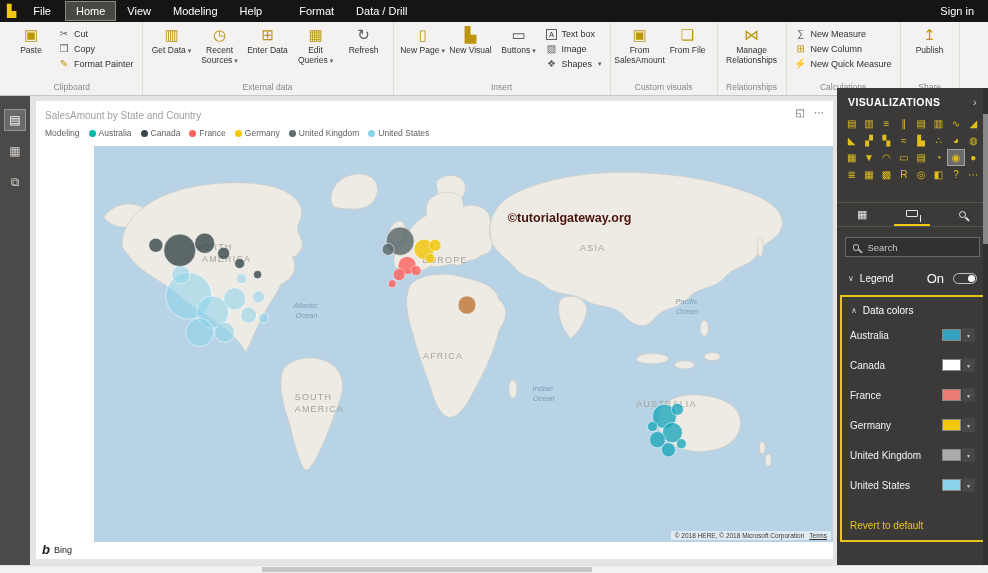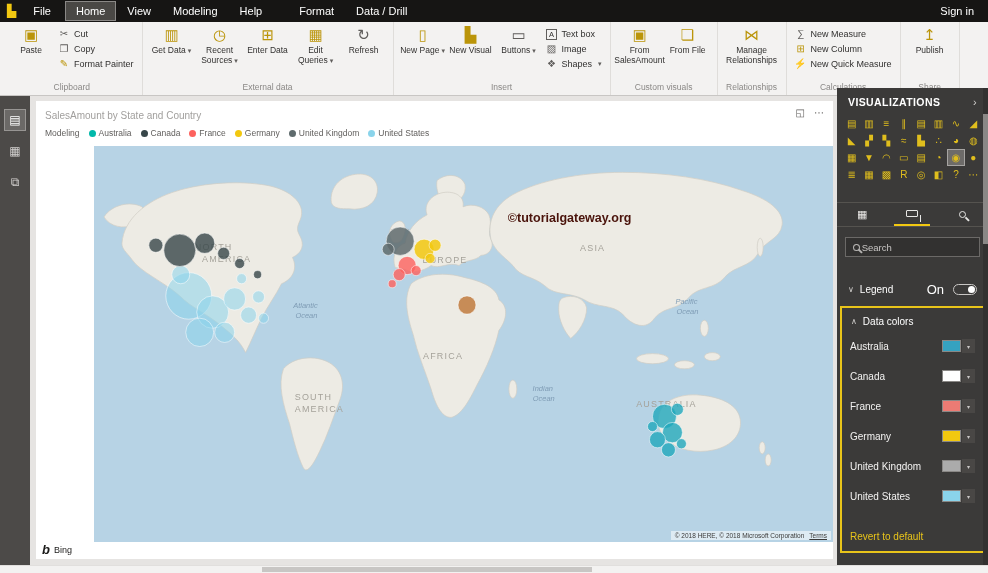--- a/index.html
+++ b/index.html
@@ -82,21 +82,21 @@
          border-top:1px solid #55534f;border-bottom:1px solid #55534f;margin-top:16px}
   .ptab{height:100%;display:flex;align-items:center;justify-content:center;width:36px;
         color:#e8e6e4;font-size:11px}
   .ptab.selected{border-bottom:2px solid var(--accent)}
   .roller{width:12px;height:7px;border:1px solid #e6e6e4;border-radius:1px;position:relative;display:inline-block}
   .roller:after{content:"";position:absolute;right:-4px;top:4px;width:1.5px;height:7px;background:#e6e6e4}
   .mag{width:7px;height:7px;border:1.5px solid #e6e6e4;border-radius:50%;position:relative;display:inline-block}
   .mag:after{content:"";position:absolute;width:4.5px;height:1.5px;background:#e6e6e4;
              transform:rotate(45deg);right:-4px;bottom:-2px}
   .mag.dim{border-color:#b5b3b1}.mag.dim:after{background:#b5b3b1}
-  .searchwrap{margin:10px 8px 18px;display:flex;align-items:center;background:#323130;
+  .searchwrap{margin:10px 8px 7px;display:flex;align-items:center;gap:6px;background:#323130;
               border:1px solid #6b6967;height:20px;padding:0 7px}
   .searchwrap input{background:transparent;border:0;outline:0;color:#f3f2f1;font-size:9.5px;
                     width:100%;font-family:inherit}
   .searchwrap input::placeholder{color:#c8c6c4}
   .psec-row{display:flex;align-items:center;gap:6px;padding:7px 11px;font-size:10px}
   .chev{font-size:8px;color:#d2d0ce}
   .spacer{flex:1}
   .onoff{font-size:13px;margin-right:3px}
   .toggle{width:24px;height:11px;border:1px solid #c8c6c4;border-radius:6px;position:relative;background:#3b3a39}
   .toggle:after{content:"";position:absolute;right:1px;top:1px;width:7px;height:7px;border-radius:50%;background:#fff}

